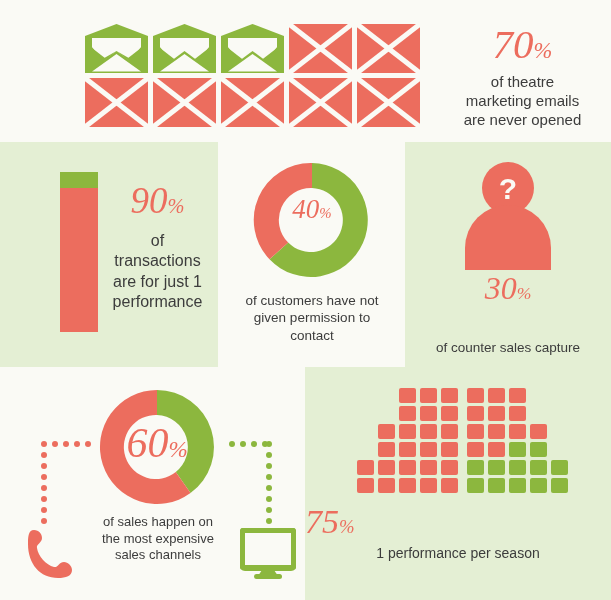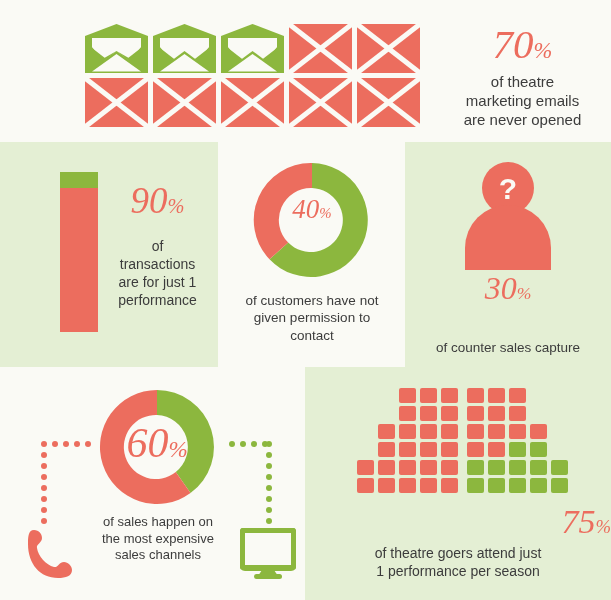--- a/index.html
+++ b/index.html
@@ -188,21 +188,21 @@
 
   <div class="bar-wrap" style="left:60px;top:172px;height:160px;">
     <div class="bar-seg-green" style="height:16px;"></div>
     <div class="bar-seg-red" style="height:144px;"></div>
   </div>
 
   <div style="position:absolute;left:105px;top:182px;width:105px;text-align:center;">
     <div class="big-num" style="font-size:37px;">
       <span>90</span><span class="pct">%</span>
     </div>
-    <div class="caption" style="font-size:14px;margin-top:19px;">
+    <div class="caption" style="font-size:16px;margin-top:12px;">
       <div>of</div>
       <div>transactions</div>
       <div>are for just 1</div>
       <div>performance</div>
     </div>
   </div>
 
   <div class="panel panel-cream" style="left:218px;top:142px;width:187px;height:225px;">
   </div>
 
@@ -379,21 +379,20 @@
     <div class="seat seat-green"></div>
     <div class="seat seat-green"></div>
 
     <div class="seat seat-green"></div>
     <div class="seat seat-green"></div>
     <div class="seat seat-green"></div>
     <div class="seat seat-green"></div>
     <div class="seat seat-green"></div>
   </div>
 
-  <div class="big-num" style="position:absolute;left:305px;top:505px;width:306px;text-align:right;font-size:34px;">
+  <div class="big-num" style="position:absolute;left:305px;top:505px;width:306px;text-align:left;font-size:34px;">
     <span>75</span><span class="pct">%</span>
   </div>
   <div class="caption" style="position:absolute;left:305px;top:545px;width:306px;font-size:14px;">
-    <div>of theatre goers attend just</div>
     <div>1 performance per season</div>
   </div>
 
 </div>
 
 </body></html>

